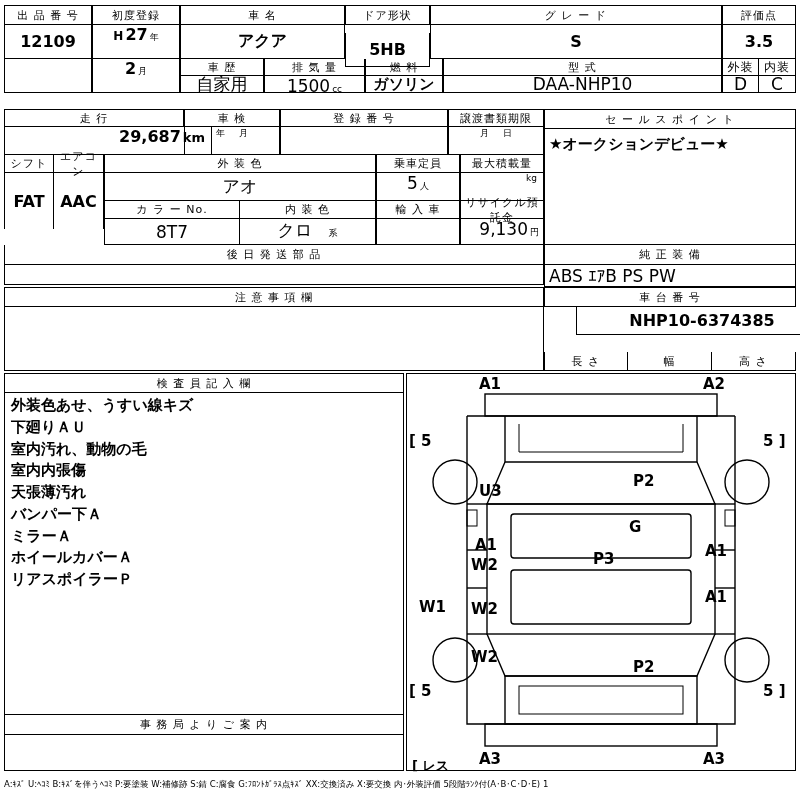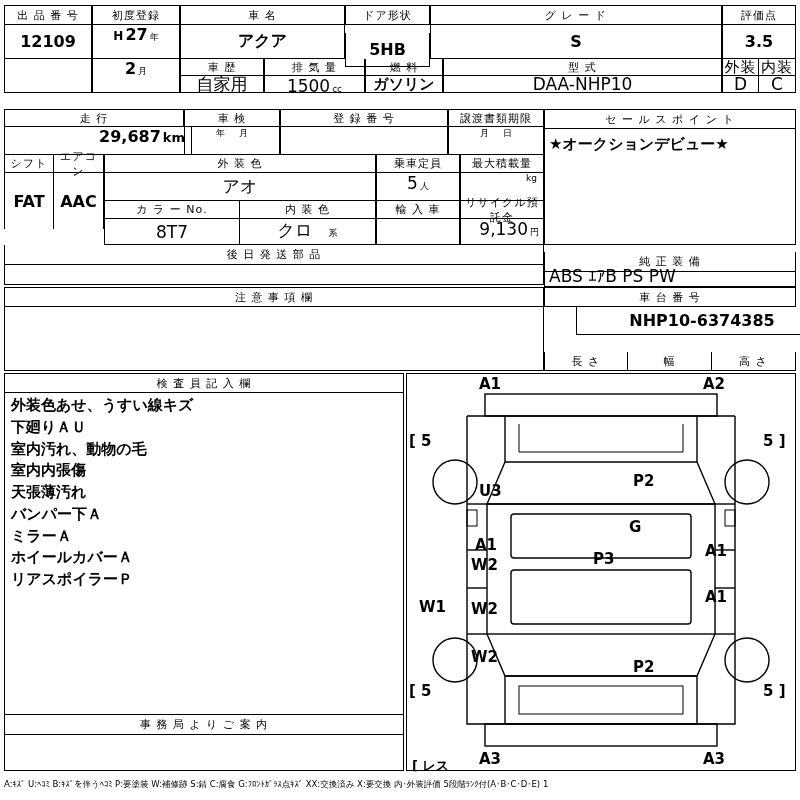--- a/index.html
+++ b/index.html
@@ -4,21 +4,21 @@
 <style>
   html,body{margin:0;padding:0;background:#fff;}
   body{width:800px;height:800px;font-family:"DejaVu Sans","Liberation Sans",sans-serif;color:#000;}
   #sheet{position:relative;width:800px;height:800px;box-sizing:border-box;}
   .bx{position:absolute;box-sizing:border-box;border:1px solid #000;}
   .lbl{font-size:11px;display:flex;align-items:center;justify-content:center;text-align:center;letter-spacing:1px;}
   .val{display:flex;align-items:center;justify-content:center;text-align:center;}
   .v18{font-size:16px;font-weight:bold;}
   .v16{font-size:17px;font-weight:normal;}
   .v14{font-size:15px;font-weight:bold;}
-  .small{font-size:15px;}
+  .small{font-size:12px;}
   .sub{font-size:9px;font-weight:normal;}
   .left{justify-content:flex-start;padding-left:4px;}
   .row{display:flex;align-items:baseline;justify-content:center;gap:2px;}
   .insp{font-size:15px;font-weight:bold;line-height:1.45;padding:2px 6px;}
   .legend{font-size:8.5px;white-space:nowrap;}
   .diagram{position:absolute;}
   svg text{font-family:"DejaVu Sans","Liberation Sans",sans-serif;font-weight:bold;}
 </style>
 </head>
 <body>
@@ -73,21 +73,21 @@
 
   <div class="bx lbl" style="left:443px;top:59px;width:279px;height:17px;border-top:none;">型 式</div>
   <div class="bx val v16" style="left:443px;top:76px;width:279px;height:17px;border-top:none;">DAA-NHP10</div>
 
   <div class="bx lbl small" style="left:722px;top:59px;width:37px;height:17px;border-top:none;">外装</div>
   <div class="bx lbl small" style="left:759px;top:59px;width:37px;height:17px;border-top:none;border-left:none;">内装</div>
   <div class="bx val v16" style="left:722px;top:76px;width:37px;height:17px;border-top:none;">D</div>
   <div class="bx val v16" style="left:759px;top:76px;width:37px;height:17px;border-top:none;border-left:none;">C</div>
 
   <div class="bx lbl" style="left:4px;top:109px;width:180px;height:18px;">走 行</div>
-  <div class="bx" style="left:4px;top:127px;width:188px;height:28px;border-top:none;">
+  <div class="bx" style="left:4px;top:127px;width:208px;height:28px;border-top:none;">
     <div class="row" style="height:100%;justify-content:flex-end;padding-right:6px;">
       <span class="v18">29,687</span>
       <span style="font-size:13px;font-weight:bold;">km</span>
     </div>
   </div>
 
   <div class="bx lbl" style="left:184px;top:109px;width:96px;height:18px;">車 検</div>
   <div class="bx" style="left:184px;top:127px;width:96px;height:28px;border-top:none;">
     <div class="row" style="height:100%;gap:14px;">
       <span class="sub">年</span>
@@ -169,21 +169,21 @@
       <div>リアスポイラーＰ</div>
     </div>
   </div>
 
   <div class="bx lbl" style="left:4px;top:715px;width:400px;height:20px;border-top:none;">事 務 局 よ り ご 案 内</div>
   <div class="bx" style="left:4px;top:735px;width:400px;height:36px;border-top:none;"></div>
 
   <div class="bx lbl" style="left:544px;top:109px;width:252px;height:20px;">セ ー ル ス ポ イ ン ト</div>
   <div class="bx val v14 left" style="left:544px;top:129px;width:252px;height:116px;border-top:none;align-items:flex-start;padding-top:6px;">★オークションデビュー★</div>
 
-  <div class="bx lbl" style="left:544px;top:252px;width:252px;height:20px;border-top:none;">純 正 装 備</div>
+  <div class="bx lbl" style="left:544px;top:245px;width:252px;height:20px;border-top:none;">純 正 装 備</div>
   <div class="bx val v16 left" style="left:544px;top:265px;width:252px;height:22px;border-top:none;">ABS ｴｱB PS PW</div>
 
   <div class="bx lbl" style="left:544px;top:287px;width:252px;height:20px;">車 台 番 号</div>
   <div class="bx val v18" style="left:544px;top:307px;width:252px;height:28px;border-top:none;margin-left:32px;">NHP10-6374385</div>
 
   <div class="bx lbl" style="left:544px;top:352px;width:84px;height:19px;border-top:none;">長 さ</div>
   <div class="bx lbl" style="left:628px;top:352px;width:84px;height:19px;border-top:none;border-left:none;">幅</div>
   <div class="bx lbl" style="left:712px;top:352px;width:84px;height:19px;border-top:none;border-left:none;">高 さ</div>
 
   <div class="bx" style="left:406px;top:373px;width:390px;height:398px;">

